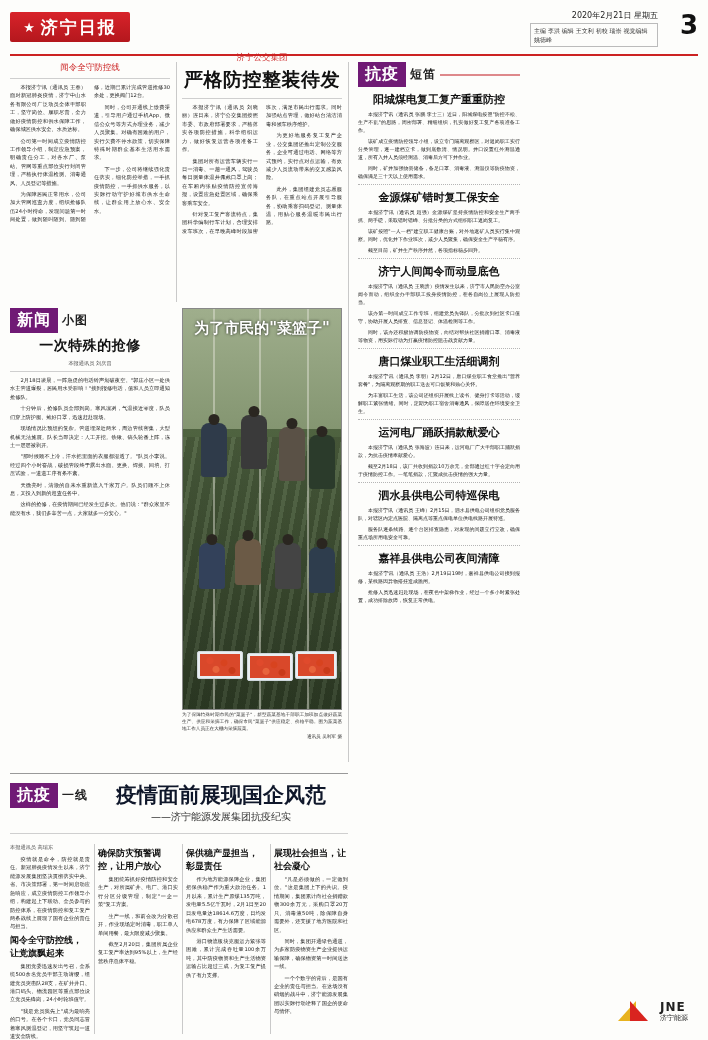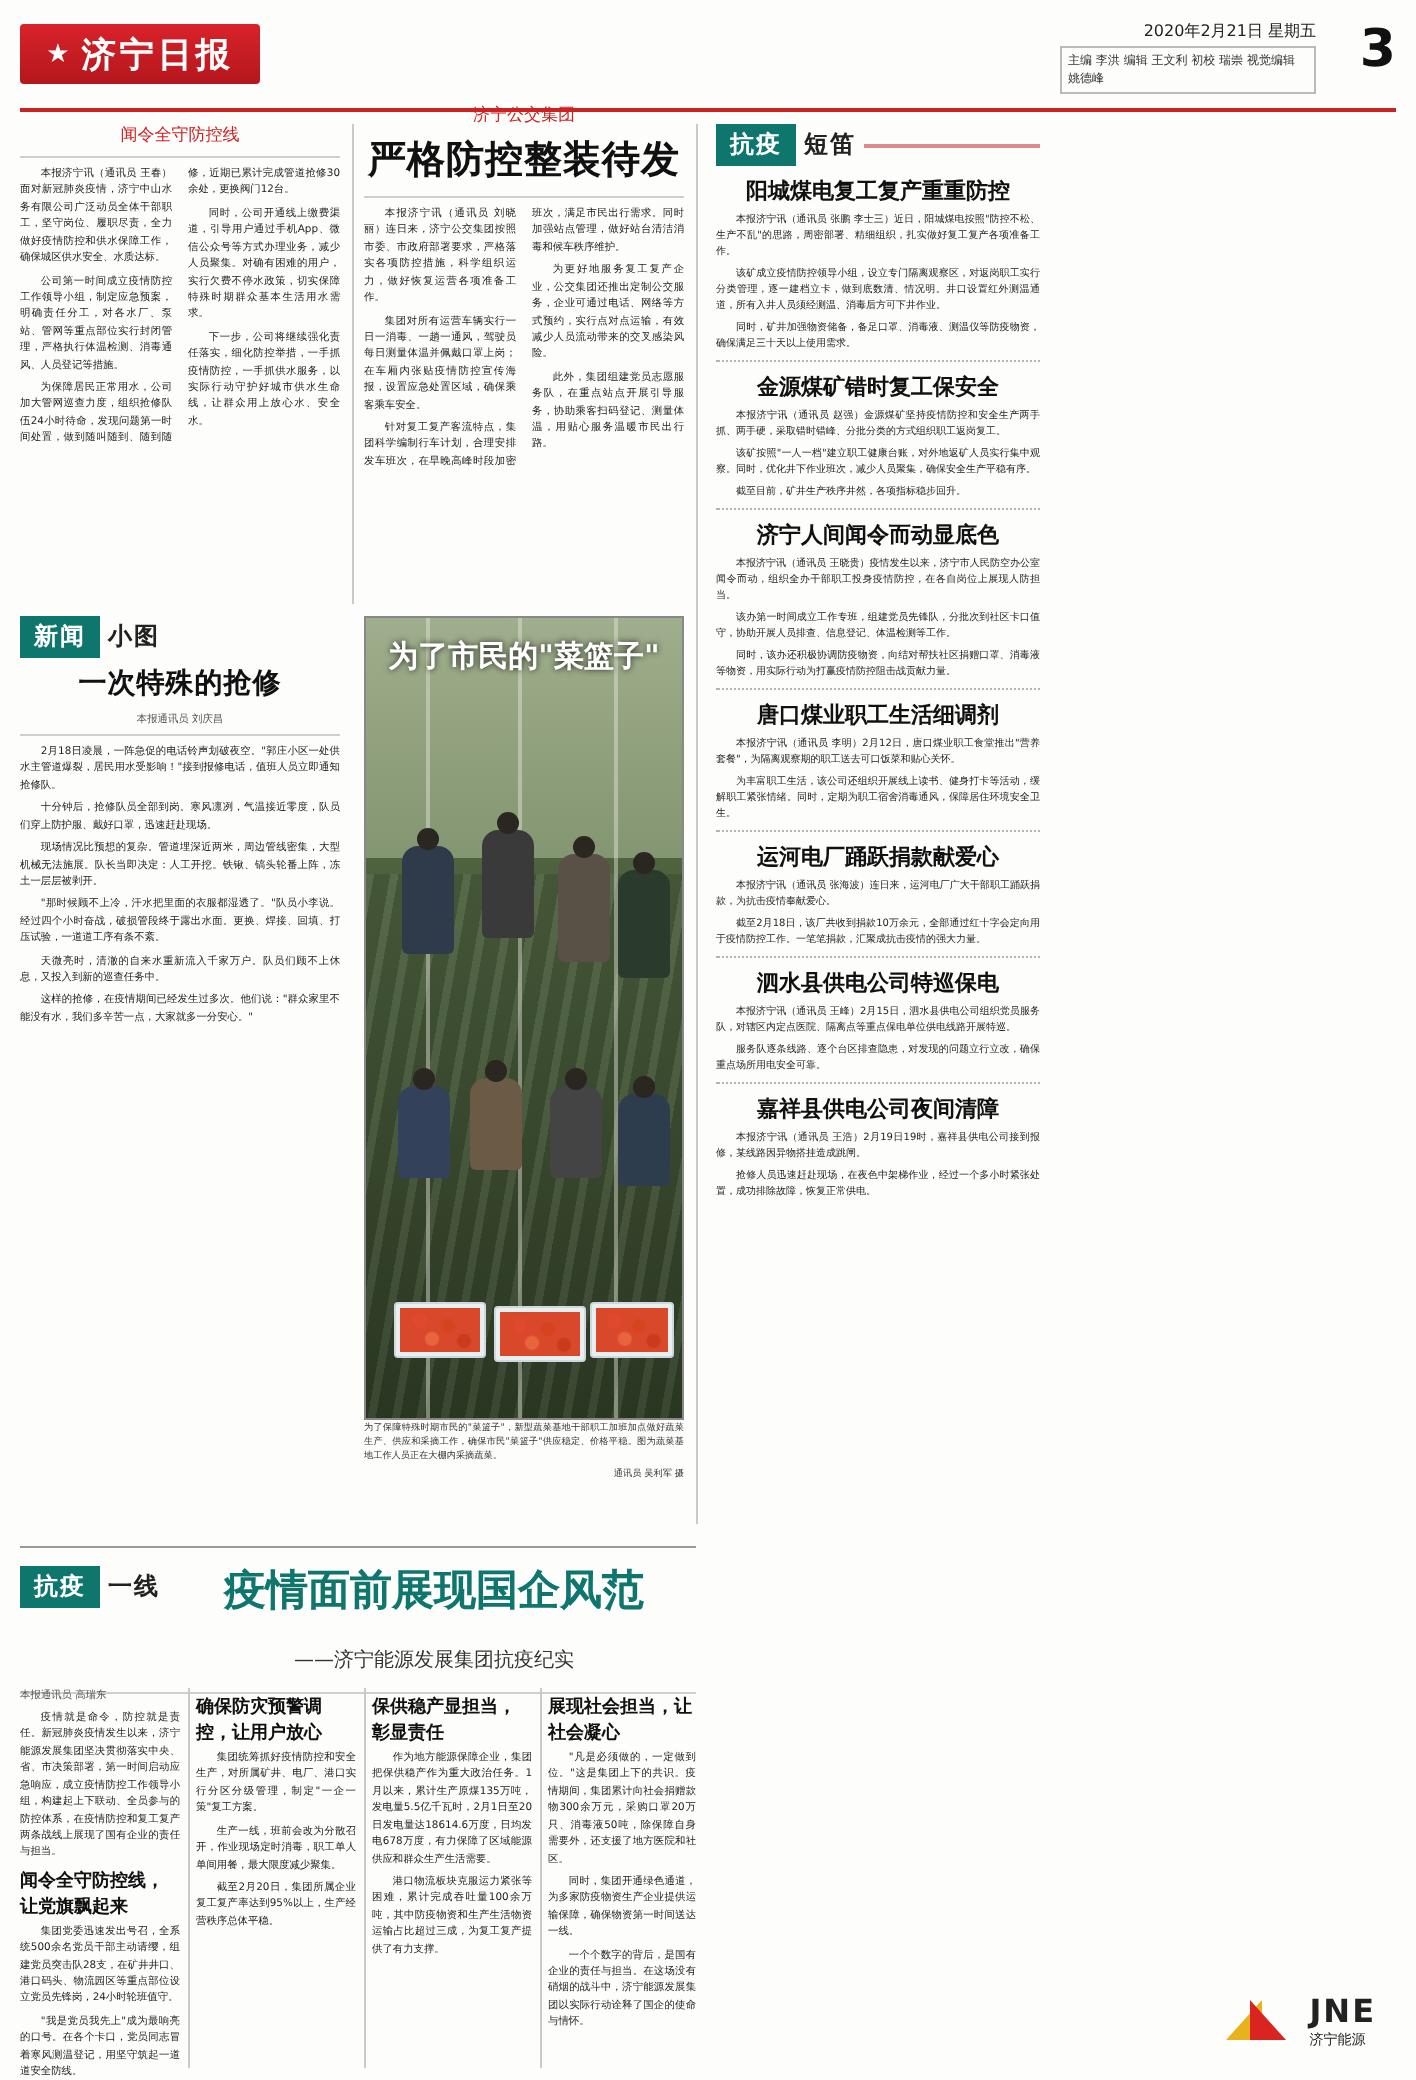--- a/index.html
+++ b/index.html
@@ -50,22 +50,22 @@
   .byline{font-size:5.2px;color:#555;text-align:center;margin-bottom:4px;}
   .rule{border-top:1px solid #999;margin:5px 0;}
   .rule-thin{border-top:1px solid #cfcfcf;margin:4px 0;}
   .vrule{position:absolute;top:0;bottom:0;width:0;border-left:1px solid #c9c9c9;}
 
   
   .region{position:absolute;}
 
   
   .redlabel{
-    display:inline-block;background:#0f766e;color:#fff;font-weight:bold;
-    font-size:12px;padding:2px 7px;letter-spacing:1px;
+    display:inline-block;background:#701a75;color:#fff;font-weight:bold;
+    font-size:16px;padding:2px 7px;letter-spacing:1px;
   }
   .redlabel-line{display:flex;align-items:center;gap:4px;margin-bottom:4px;}
   .redlabel-tail{flex:1;height:2px;background:#c0161c;opacity:.5;}
   .blacklabel{font-size:12px;font-weight:bold;color:#222;letter-spacing:1px;}
 
   
   .photo{
     position:relative;border:1px solid #888;overflow:hidden;background:#3c4b33;
   }
   .photo .sky{position:absolute;left:0;right:0;top:0;height:38%;
@@ -98,36 +98,36 @@
     font-size:4.6px;color:#333;line-height:1.5;text-align:justify;margin-top:2px;
   }
   .photo-credit{font-size:4.6px;color:#333;text-align:right;margin-top:1px;}
 
   
   .rr-title{font-size:11px;font-weight:bold;color:#111;margin:5px 0 3px;text-align:center;}
   .rr-text{font-size:5px;line-height:1.6;color:#1c1c1c;text-align:justify;}
   .rr-text p{margin:0 0 3px;text-indent:2em;}
 
   
-  .feature-head{font-size:21px;font-weight:bold;text-align:center;color:#0f766e;margin:2px 0 14px;}
+  .feature-head{font-size:21px;font-weight:bold;text-align:center;color:#0f172a;margin:2px 0 1px;}
   .feature-sub{font-size:10px;color:#333;text-align:center;margin-bottom:5px;}
 
   
   .wm{
     position:absolute;right:10px;bottom:8px;display:flex;align-items:center;gap:4px;
   }
   .wm-mark{
     width:38px;height:26px;position:relative;
   }
   .wm-mark .g{position:absolute;left:0;top:3px;width:0;height:0;
     border-left:18px solid transparent;border-right:0 solid transparent;border-bottom:20px solid #e8b21e;}
   .wm-mark .r{position:absolute;left:12px;top:3px;width:0;height:0;
     border-left:0 solid transparent;border-right:18px solid transparent;border-bottom:20px solid #d9241f;}
   .wm-text{font-size:7px;color:#222;line-height:1.2;}
-  .wm-text b{font-size:16px;display:block;letter-spacing:1px;}
+  .wm-text b{font-size:12px;display:block;letter-spacing:1px;}
 
   .small-title{font-size:9px;font-weight:bold;color:#111;margin:3px 0 2px;}
   .dot-sep{border-top:1px dotted #b5b5b5;margin:4px 0;}
 </style>
 </head>
 <body>
 
 <div class="page">
  <div class="pad">
 

